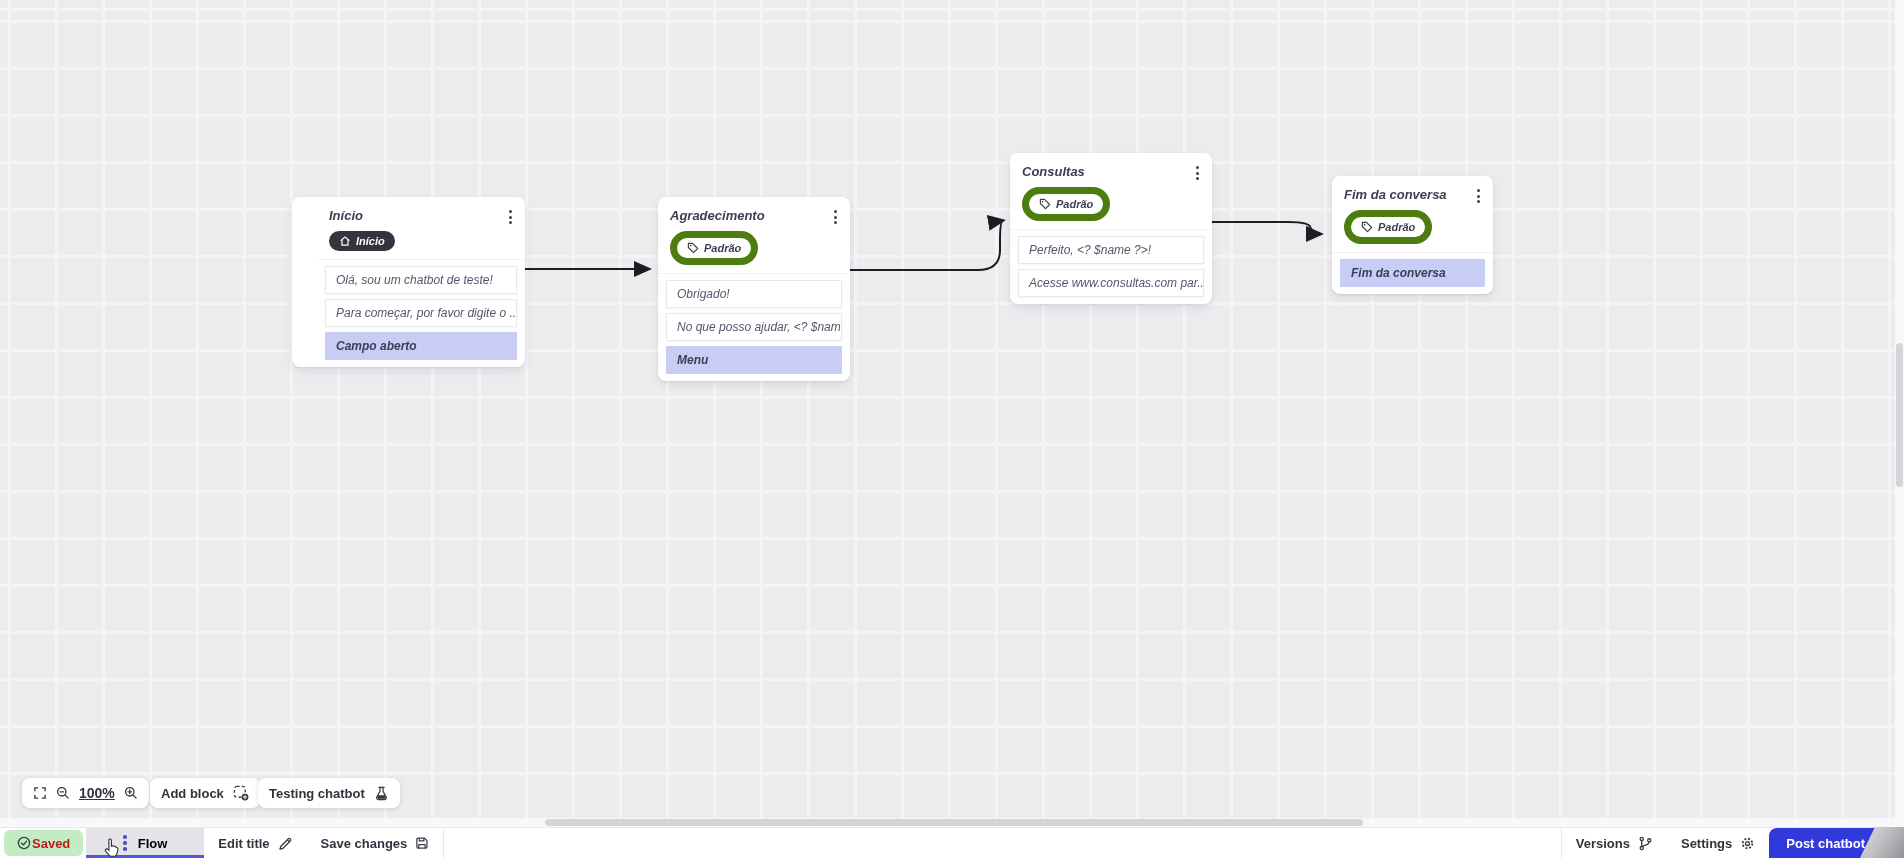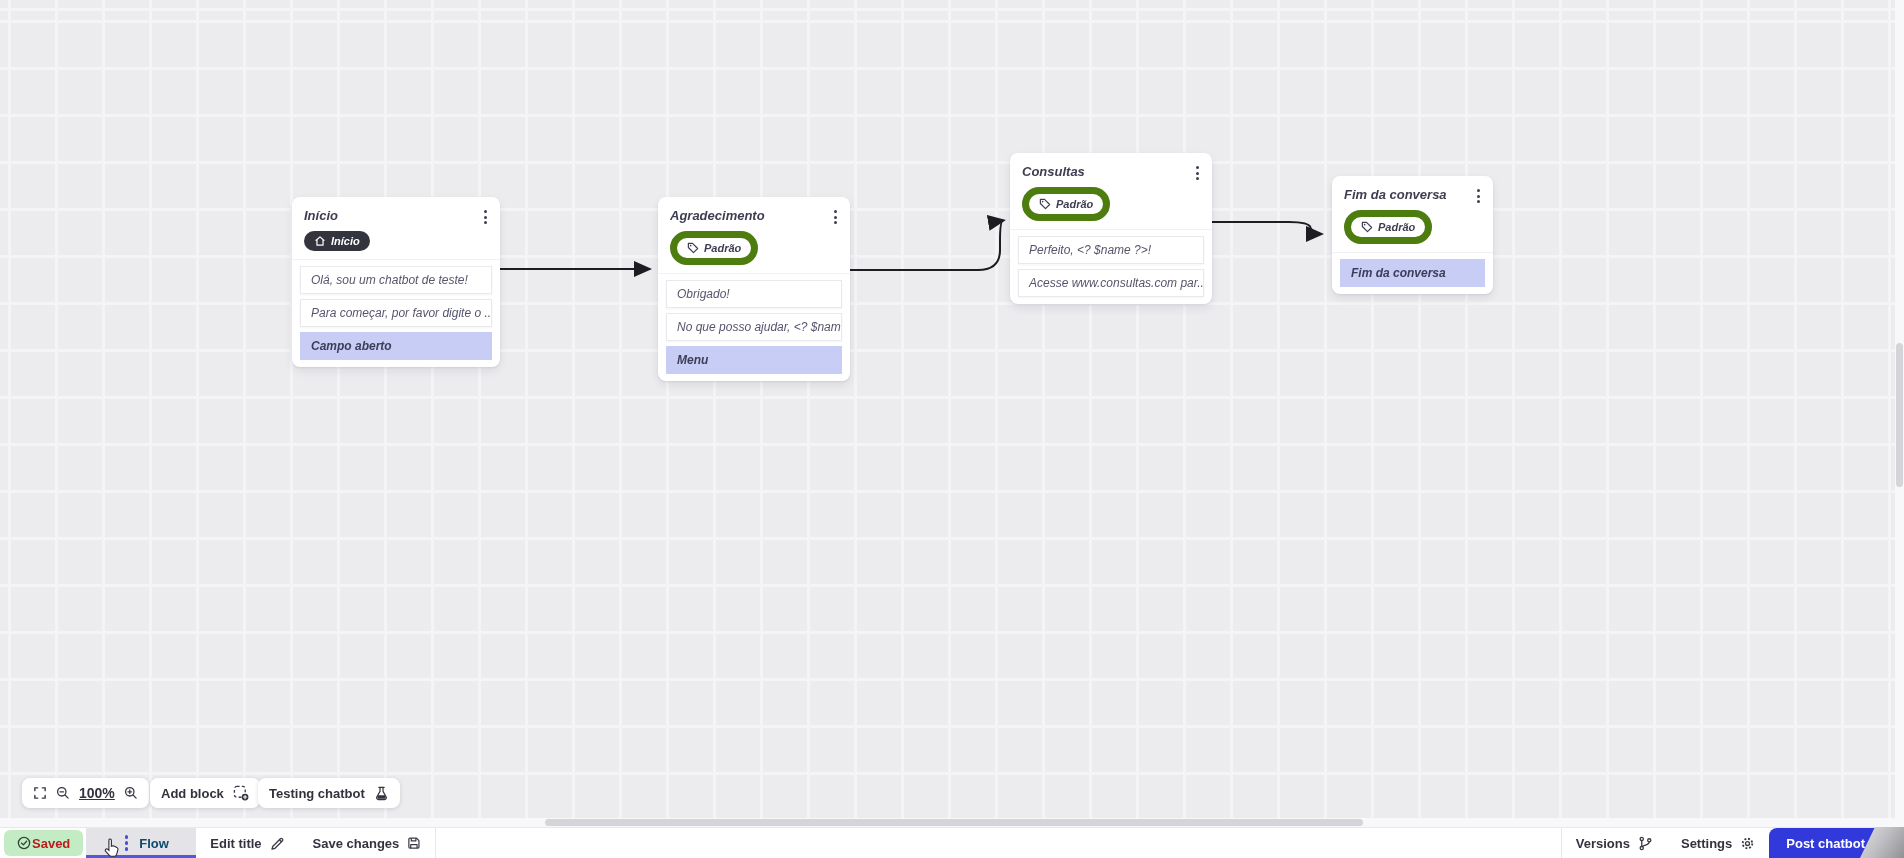--- a/index.html
+++ b/index.html
@@ -55,22 +55,22 @@
   .vscroll-track{position:absolute;right:0;top:0;bottom:40px;width:9px;background:#F8F8FA;z-index:4;}
   .vscroll-thumb{position:absolute;right:1px;top:343px;width:7px;height:144px;border-radius:4px;background:#D5D4D8;cursor:pointer;}
 
   
   .statusbar{
     position:absolute;left:0;right:0;bottom:0;height:30px;background:#fff;
     border-top:1px solid #E8E7EB;display:flex;align-items:stretch;z-index:50;font-size:13px;
   }
   .saved-chip{margin:2px 0 2px 4px;background:#C3ECC4;border-radius:6px;display:flex;align-items:center;
     gap:1px;padding:0 13px;color:#b91c1c;font-weight:700;}
-  .flow-tab{margin-left:3px;width:99px;background:#E4E3E7;display:flex;align-items:center;justify-content:center;
-    gap:11px;color:#0c4a6e;font-weight:600;position:relative;cursor:pointer;padding-left:11px;}
+  .flow-tab{margin-left:3px;width:118px;background:#E4E3E7;display:flex;align-items:center;justify-content:center;
+    gap:11px;color:#000000;font-weight:600;position:relative;cursor:pointer;}
   .flow-tab::after{content:"";position:absolute;left:0;right:0;bottom:0;height:3px;background:#5456DB;}
   .flow-dots{display:flex;flex-direction:column;gap:2.5px;}
   .flow-dots i{width:3.5px;height:3.5px;border-radius:50%;background:#4C4CD6;}
   .bar-btn{display:flex;align-items:center;gap:8px;padding:0 14px;color:#33333F;font-weight:600;cursor:pointer;background:#fff;border:none;font-size:13px;font-family:inherit;}
   .bar-div{width:1px;background:#E8E7EB;}
   .spacer{flex:1;}
   .post-btn{background:#3239DA;color:#fff;font-weight:700;display:flex;align-items:center;gap:8px;
     padding:0 17px;border:none;border-radius:8px 0 0 0;cursor:pointer;font-size:13px;font-family:inherit;}
   .corner-curl{
     position:absolute;right:0;bottom:0;width:44px;height:31px;z-index:60;pointer-events:none;
@@ -88,21 +88,21 @@
     <defs>
       <marker id="arrow" markerWidth="10" markerHeight="9" refX="7.5" refY="4" orient="auto">
         <path d="M0 0 L9 4 L0 8 Z" fill="#1C1C22"></path>
       </marker>
     </defs>
     <path class="wire" d="M482 269 H649" marker-end="url(#arrow)"></path>
     <path class="wire" d="M850 270 H978 Q1000 270 1000 250 V241 Q1000 221 1003 220.5" marker-end="url(#arrow)"></path>
     <path class="wire" d="M1212 222 H1289 Q1309 222 1310.5 227.5 Q1313 234 1321 234" marker-end="url(#arrow)"></path>
   </svg>
 
-  <div class="node" style="left:292px;top:197px;width:208px;">
+  <div class="node" style="left:292px;top:197px;width:208px;padding-left:25px;">
     <div class="node-header">
       <span class="node-title">Início</span>
       <span class="kebab">
           <i></i>
           <i></i>
           <i></i>
         </span>
       <span class="badge start">
         <svg viewBox="0 0 13 13" width="12" height="12" fill="none" stroke="#fff" stroke-width="1.3" stroke-linejoin="round">
             <path d="M1.8 6.2 L6.5 2 L11.2 6.2"></path>

